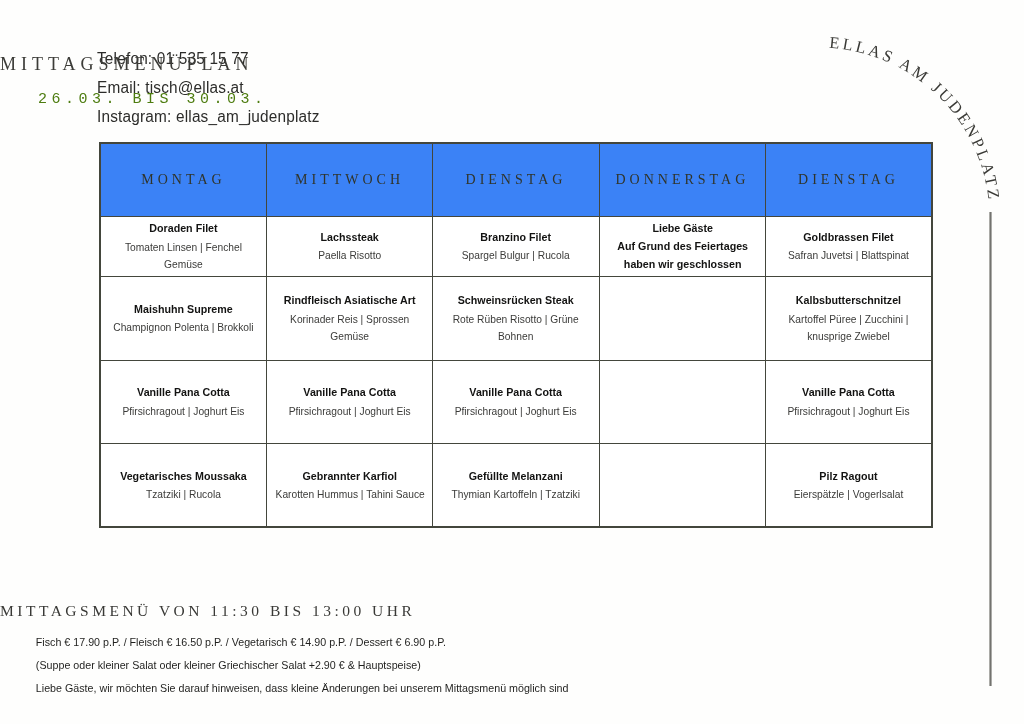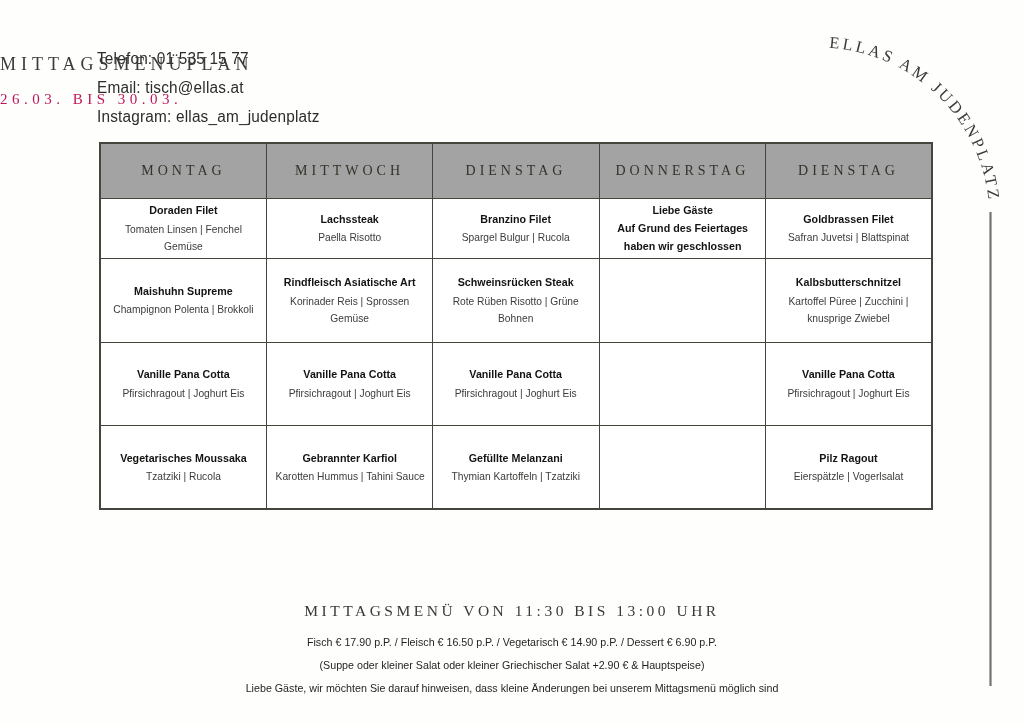--- a/index.html
+++ b/index.html
@@ -16,60 +16,60 @@
   .contact { position: absolute; left: 97px; top: 50px; font-size: 16px; color: #2c2c2a; }
   .contact .line { margin-bottom: 11px; white-space: pre; transform: scaleX(0.96); transform-origin: 0 50%; letter-spacing: 0.2px; }
 
   
   .title-block { position: absolute; left: 0; top: 54px; width: 100%; text-align: left; pointer-events: none; }
   .page-title {
     font-family: "Liberation Serif", "DejaVu Serif", serif;
     font-weight: 400; font-size: 18px; letter-spacing: 5px; color: #3c3c38;
   }
   .date-range {
-    margin-top: 16px; font-family: Liberation Serif, serif;
-    font-size: 15px; letter-spacing: 4.5px; color: #be185d;
+    margin-top: 16px; font-family: Liberation Mono, monospace;
+    font-size: 15px; letter-spacing: 4.5px; color: #4d7c0f; margin-left: 38px;
   }
 
   
   svg.overlay { position: absolute; left: 0; top: 0; pointer-events: none; }
   .arc-text {
     font-family: "Liberation Serif", "DejaVu Serif", serif;
     font-size: 16.5px; letter-spacing: 3px; fill: #3a3a36;
   }
 
   
   table.menu {
     position: absolute; left: 99px; top: 142px; width: 834px;
     border-collapse: collapse; table-layout: fixed; background: #fff;
     border: 2px solid #43463c;
   }
   .menu th, .menu td { border: 1.5px solid #43463c; text-align: center; vertical-align: middle; padding: 2px 3px; overflow: hidden; }
   .menu th {
-    height: 55px; background: #a3a3a3;
+    height: 73px; background: #3b82f6;
     font-family: "Liberation Serif", "DejaVu Serif", serif; font-weight: 400;
     font-size: 14px; letter-spacing: 4px; color: #30342a;
   }
   .menu tbody tr:nth-child(1) td { height: 58px; }
   .menu tbody tr:nth-child(2) td { height: 84px; }
   .menu tbody tr:nth-child(3) td { height: 83px; }
   .menu tbody tr:nth-child(4) td { height: 84px; }
   .menu tbody tr:nth-child(5) td { height: 73px; }
 
   .dish-title {
     font-weight: 700; font-size: 11.5px; color: #131312; line-height: 1.6;
     white-space: pre; transform: scaleX(0.93); transform-origin: 50% 50%;
   }
   .dish-sub {
     font-size: 11px; color: #3b3b39; line-height: 1.55; margin-top: 1px;
     white-space: pre; transform: scaleX(0.93); transform-origin: 50% 50%;
   }
 
   
-  .footer { position: absolute; left: 0; top: 602px; width: 100%; text-align: center; }
+  .footer { position: absolute; left: 0; top: 602px; width: 100%; }
   .footer-hours {
     font-family: "Liberation Serif", "DejaVu Serif", serif;
     font-size: 15.5px; letter-spacing: 3.5px; color: #393936; margin-bottom: 16px;
   }
   .footer .fline {
     font-size: 11.5px; color: #1f1f1d; margin-bottom: 11px; white-space: pre;
     transform: scaleX(0.93); transform-origin: 50% 50%; font-weight: 500;
   }
 </style>
 </head>

